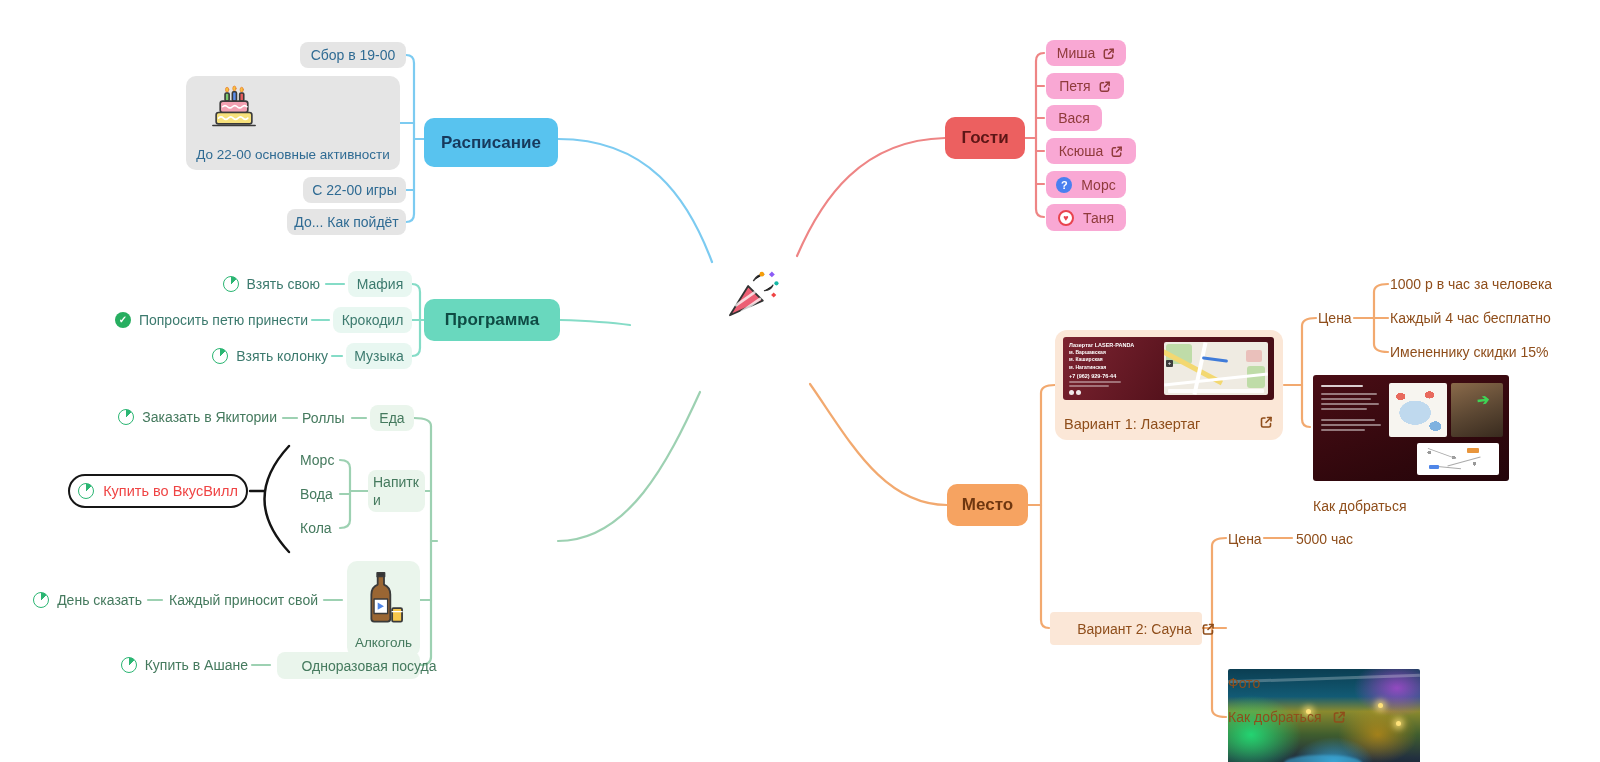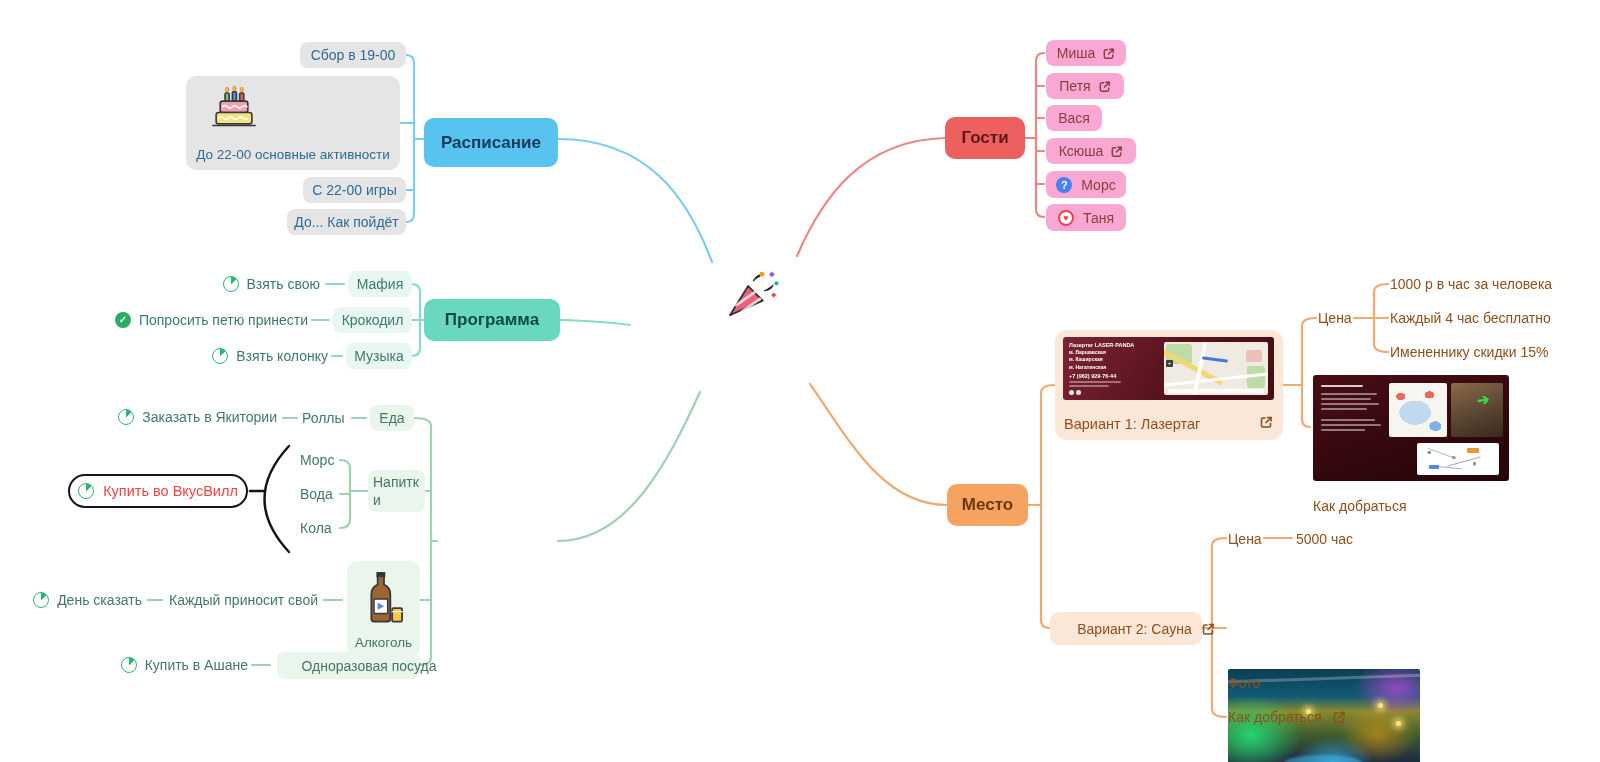--- a/index.html
+++ b/index.html
@@ -362,21 +362,21 @@
     <div class="diagram" style="left:104px;top:68px;width:82px;height:32px;">
       <i style="left:10px;top:10px;width:30px;transform:rotate(20deg);"></i>
       <i style="left:30px;top:18px;width:34px;transform:rotate(-15deg);"></i>
       <i style="left:18px;top:24px;width:26px;transform:rotate(5deg);"></i>
       <b style="left:50px;top:5px;width:12px;height:5px;background:#E8953B;"></b>
       <b style="left:12px;top:22px;width:10px;height:4px;background:#4F86E8;"></b>
     </div>
   </div>
   <div class="abs plain orange-text" style="left:1313px;top:496px;">Как добраться</div>
 
-  <div class="abs chip orange-chip" style="left:1050px;top:612px;width:152px;height:33px;gap:9px;border-radius:9px;">
+  <div class="abs chip orange-chip" style="left:1050px;top:612px;width:152px;height:33px;gap:9px;border-radius:4px;">
     <span>Вариант 2: Сауна</span>
     <span class="link-ic">
         <svg width="14" height="14" viewBox="0 0 14 14" fill="none" stroke="currentColor" stroke-width="1.6" stroke-linecap="round" stroke-linejoin="round">
           <path d="M6 3H4a1.5 1.5 0 0 0-1.5 1.5v6A1.5 1.5 0 0 0 4 12h6a1.5 1.5 0 0 0 1.5-1.5V8.5"></path>
           <path d="M8.5 2.5H12V6"></path>
           <path d="M12 2.5L7 7.5"></path>
         </svg>
       </span>
   </div>
   <div class="abs plain orange-text" style="left:1228px;top:529px;">Цена</div>

